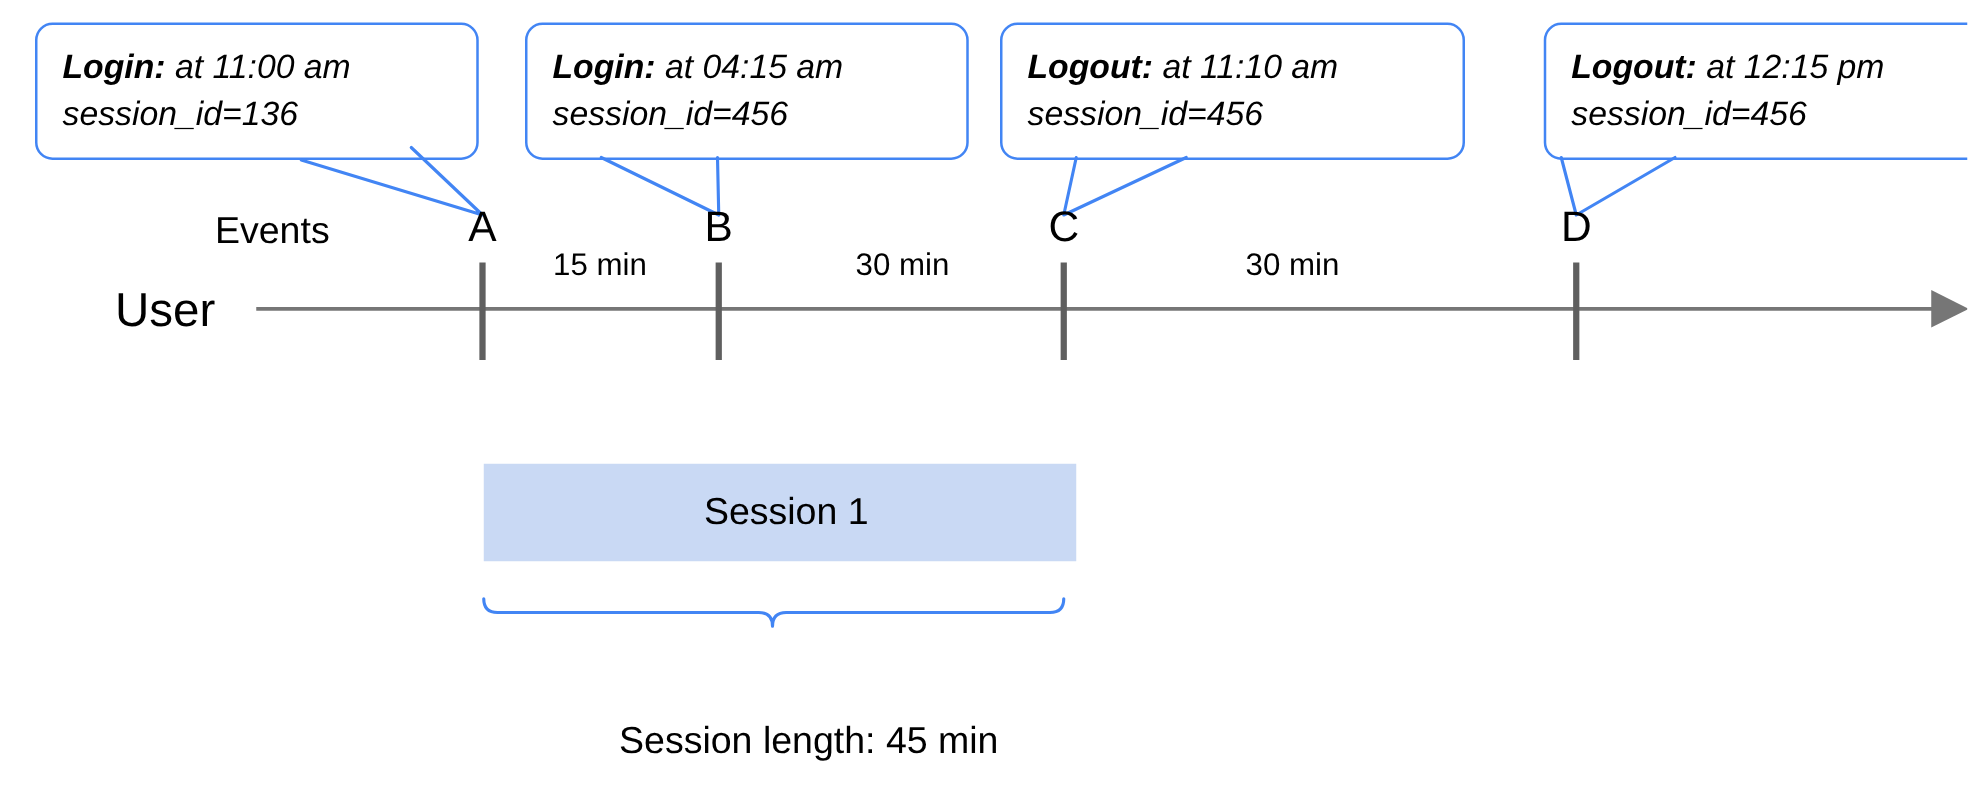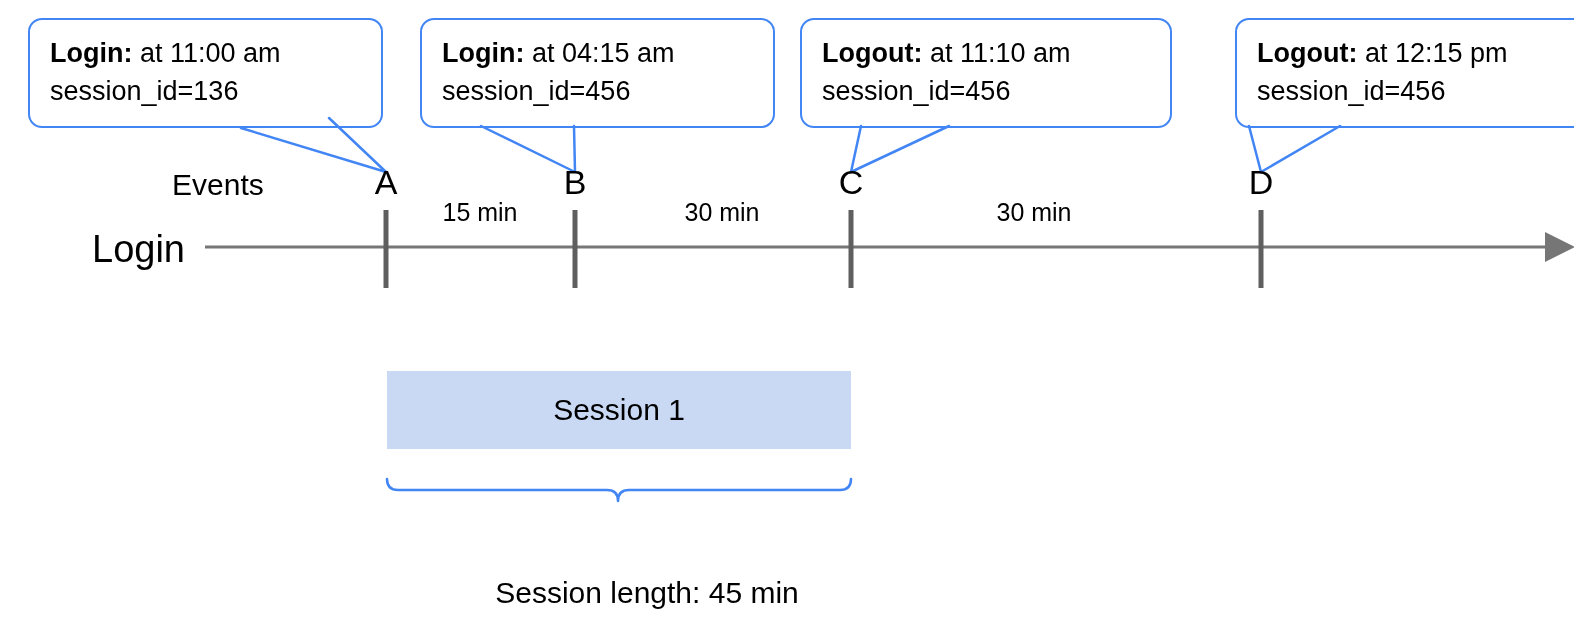--- a/index.html
+++ b/index.html
@@ -31,21 +31,21 @@
     box-sizing: border-box;
     border: 2px solid #4285F4;
     border-radius: 14px;
     background: #ffffff;
     padding: 14px 18px 14px 20px;
     font-size: 27px;
     line-height: 1.42;
     color: #000000;
     white-space: nowrap;
   }
-  .callout-line { display: block; }
+  .callout-line { display: block; font-style: italic; }
   .callout-kind { font-weight: bold; }
   .axis-label {
     position: absolute;
     font-size: 30px;
     color: #000000;
     white-space: nowrap;
   }
   .axis-label.big {
     font-size: 38px;
   }
@@ -66,20 +66,21 @@
     transform: translateX(-50%);
   }
   .session-bar {
     position: absolute;
     background: #C9D9F4;
     display: flex;
     align-items: center;
     justify-content: center;
     font-size: 30px;
     color: #000000;
+    padding-left: 10px;
   }
   .session-caption {
     position: absolute;
     font-size: 30px;
     color: #000000;
     white-space: nowrap;
     transform: translateX(-50%);
     text-align: center;
   }
 </style>
@@ -128,21 +129,21 @@
     <line x1="386" y1="210" x2="386" y2="288" stroke="#5F5F5F" stroke-width="5"></line>
     <line x1="575" y1="210" x2="575" y2="288" stroke="#5F5F5F" stroke-width="5"></line>
     <line x1="851" y1="210" x2="851" y2="288" stroke="#5F5F5F" stroke-width="5"></line>
     <line x1="1261" y1="210" x2="1261" y2="288" stroke="#5F5F5F" stroke-width="5"></line>
 
     <path d="M 387,479 Q 387,490 398,490 L 607,490 Q 618,490 618,501 Q 618,490 629,490 L 840,490 Q 851,490 851,479" fill="none" stroke="#4285F4" stroke-width="2.5" stroke-linejoin="round" stroke-linecap="round"></path>
   </svg>
 
   <div class="axis-label" style="left:172px; top:168px;">Events</div>
 
-  <div class="axis-label big" style="left:92px; top:228px;">Login</div>
+  <div class="axis-label big" style="left:92px; top:228px;">User</div>
 
   <div class="event-letter" style="left:386px; top:163px;">A</div>
   <div class="event-letter" style="left:575px; top:163px;">B</div>
   <div class="event-letter" style="left:851px; top:163px;">C</div>
   <div class="event-letter" style="left:1261px; top:163px;">D</div>
 
   <div class="interval-label" style="left:480px; top:198px;text-align:center;">15 min</div>
   <div class="interval-label" style="left:722px; top:198px;">30 min</div>
   <div class="interval-label" style="left:1034px; top:198px;">30 min</div>
 

